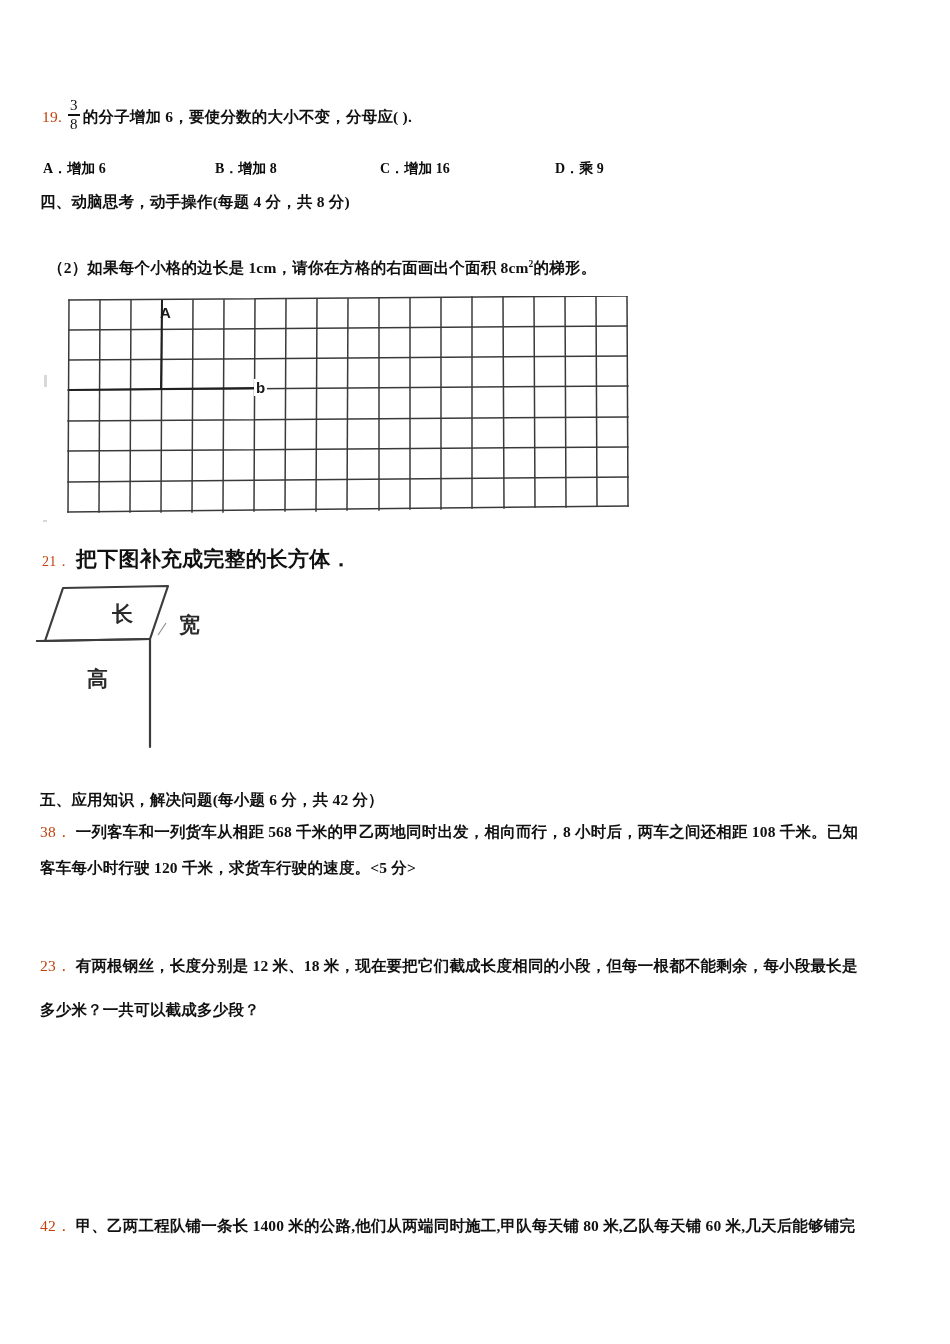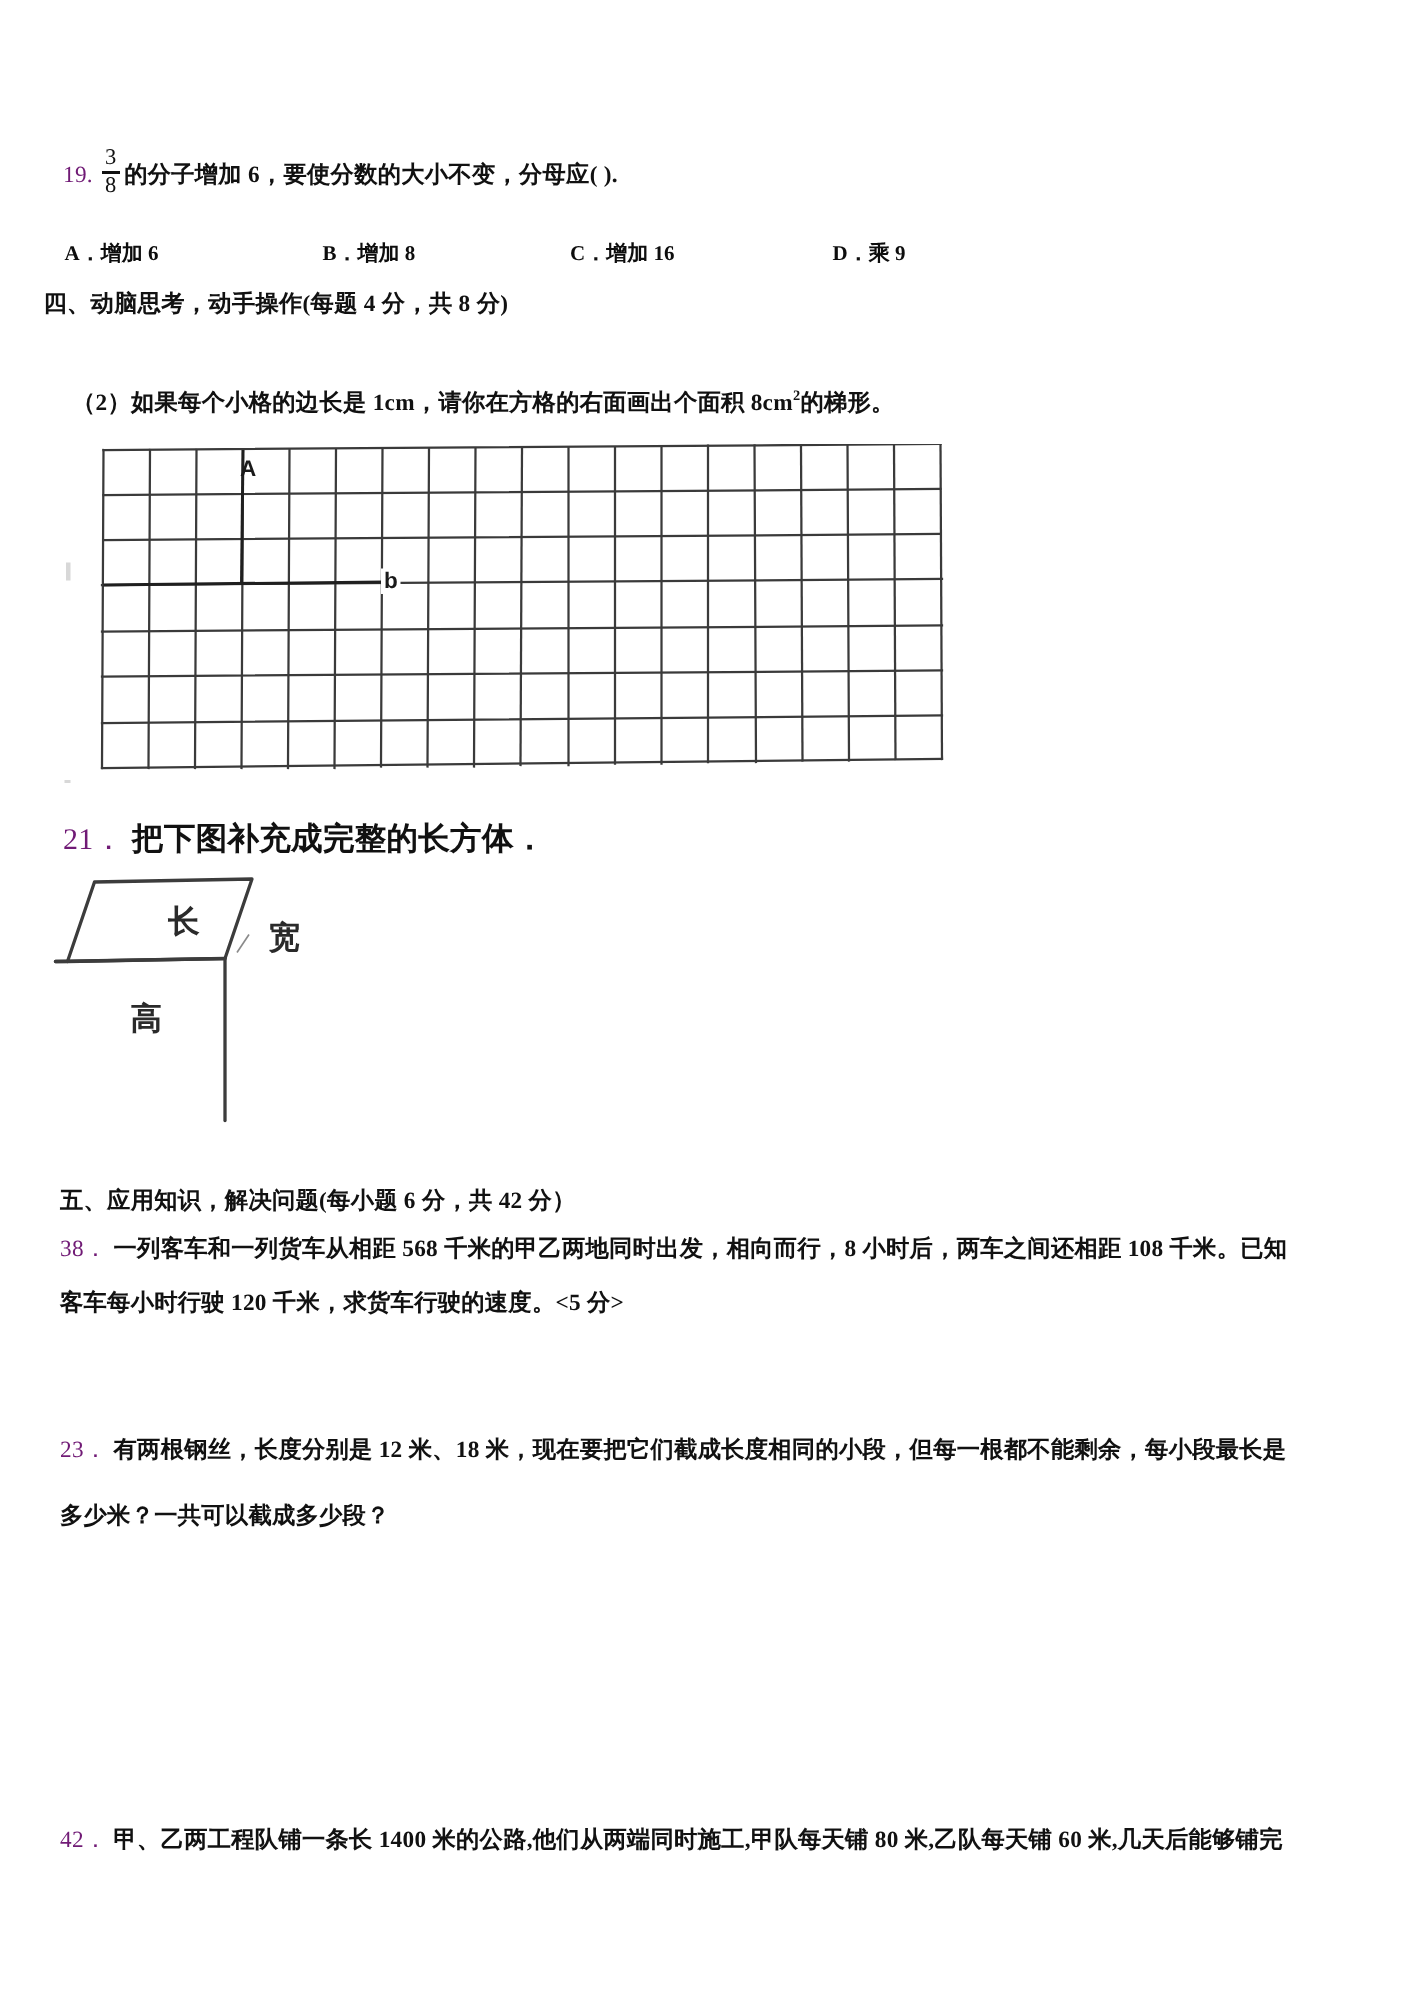--- a/index.html
+++ b/index.html
@@ -24,21 +24,21 @@
     position: absolute;
     font-family: "Liberation Serif", "DejaVu Serif", serif;
     font-weight: bold;
     color: #111111;
     white-space: nowrap;
     letter-spacing: 0.2px;
   }
   .qnum {
     font-family: "Liberation Serif", "DejaVu Serif", serif;
     font-weight: normal;
-    color: #701a75;
+    color: #c2410c;
   }
   .sec-head {
     font-size: 15.5px;
     font-weight: bold;
   }
   .qline {
     font-size: 15.5px;
     font-weight: bold;
   }
   .opt {
@@ -143,21 +143,21 @@
   <div class="opt" style="left:215px; top:160px;">
     <span>B．</span><span>增加 8</span>
   </div>
   <div class="opt" style="left:380px; top:160px;">
     <span>C．</span><span>增加 16</span>
   </div>
   <div class="opt" style="left:555px; top:160px;">
     <span>D．</span><span>乘 9</span>
   </div>
 
-  <div class="txt sec-head" style="left:29px; top:192px;">四、动脑思考，动手操作(每题 4 分，共 8 分)</div>
+  <div class="txt sec-head" style="left:40px; top:192px;">四、动脑思考，动手操作(每题 4 分，共 8 分)</div>
 
 
   <div class="txt qline" style="left:48px; top:258px;">
     <span>（2）如果每个小格的边长是 1cm，请你在方格的右面画出个面积 8cm</span><sup class="sup">2</sup><span>的梯形。</span>
   </div>
 
   <div id="grid-figure">
     <svg width="566" height="220" viewBox="0 0 566 220" xmlns="http://www.w3.org/2000/svg">
       <g stroke="#3a3a3a" stroke-width="1.5" fill="none" stroke-linecap="square">
 
@@ -197,21 +197,21 @@
       </g>
     </svg>
     <div class="grid-label" id="label-A">A</div>
     <div class="grid-label" id="label-b">b</div>
   </div>
 
   <div class="speckle" style="left:44px; top:375px; width:3px; height:12px;"></div>
   <div class="speckle" style="left:43px; top:520px; width:4px; height:2px;"></div>
 
   <div class="txt" style="left:42px; top:545px; font-size:21px;">
-    <span class="qnum" style="font-size:20px;">21．</span>
+    <span class="qnum" style="font-size:14px;">21．</span>
     <span>把下图补充成完整的长方体．</span>
   </div>
 
   <div id="box-figure">
     <svg width="220" height="180" viewBox="0 0 220 180" xmlns="http://www.w3.org/2000/svg">
       <g stroke="#3c3c3c" stroke-width="2.2" fill="none" stroke-linecap="round" stroke-linejoin="round">
 
         <path d="M31,13 L136,11 L118,64 L13,66 Z"></path>
 
         <line x1="13" y1="66" x2="5" y2="66"></line>

